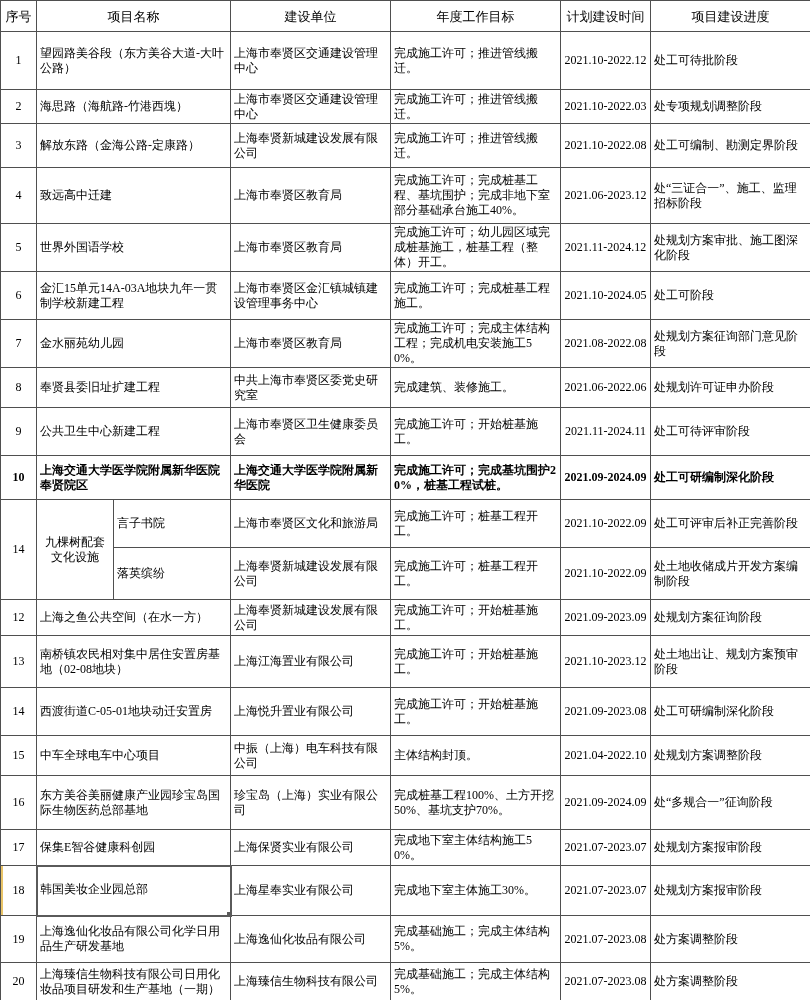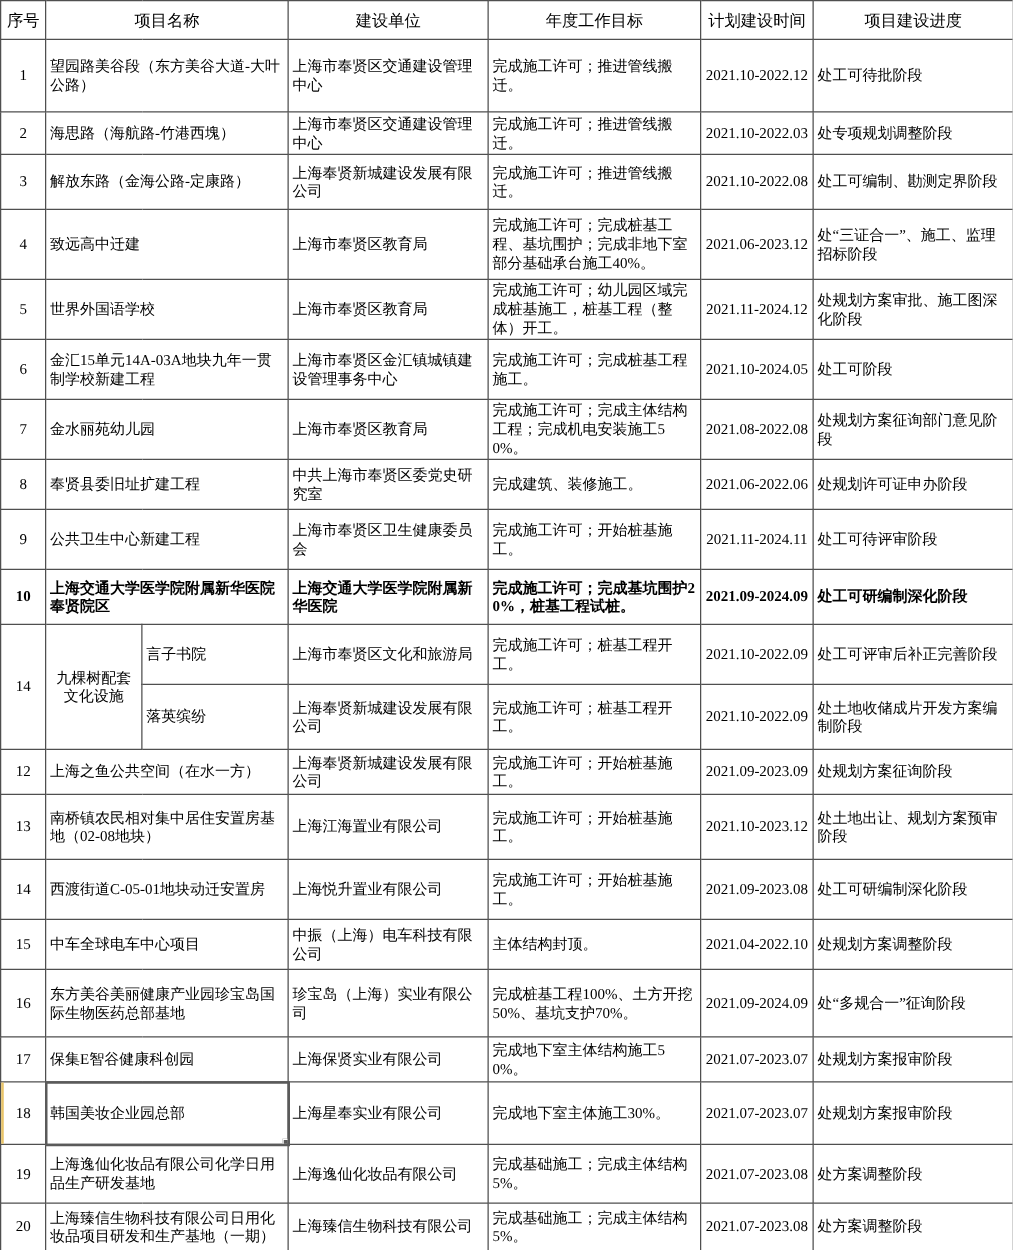--- a/index.html
+++ b/index.html
@@ -35,20 +35,21 @@
     padding:0 2px;
   }
   td.c-num{text-align:center;padding:0;}
   td.c-group{text-align:center;}
   td.c-time{text-align:center;letter-spacing:0;white-space:nowrap;padding:0;}
   td.c-name,td.c-sub,td.c-unit,td.c-goal,td.c-prog{text-align:left;}
   td.selected{
     position:relative;
     outline:2px solid var(--sel);
     outline-offset:-1px;
+    font-family:Liberation Mono, monospace;
   }
   td.selected::after{
     content:"";
     position:absolute;
     right:-3px;bottom:-3px;
     width:5px;height:5px;
     background:var(--sel);
     border:1px solid #fff;
   }
   td.hl-left{position:relative;}

